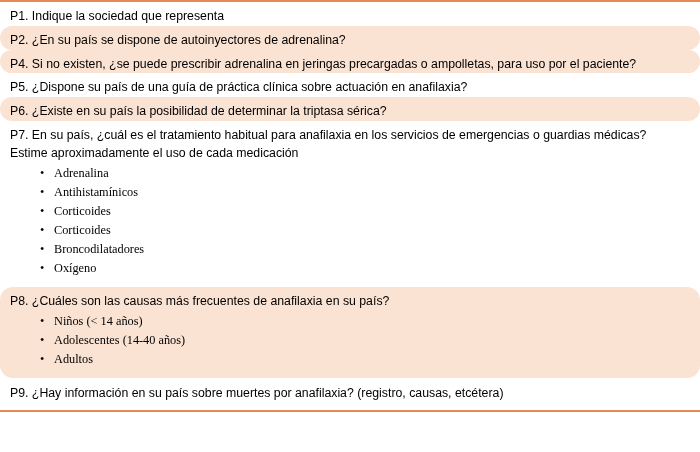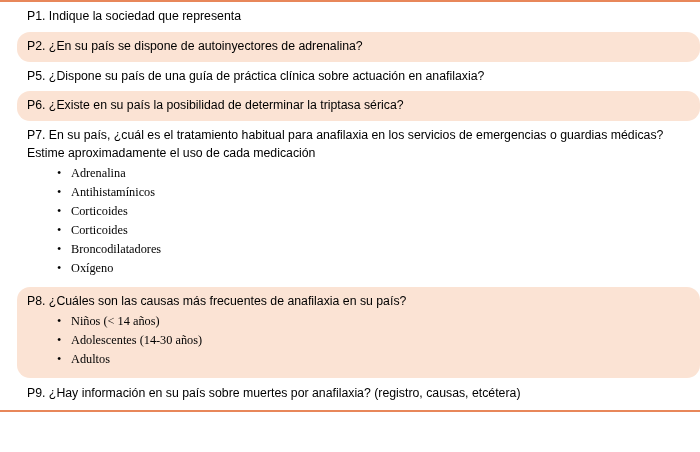--- a/index.html
+++ b/index.html
@@ -16,24 +16,23 @@
   }
   .survey-table {
     width: 700px;
     box-sizing: border-box;
     border-top: 2px solid #e8875a;
     border-bottom: 2px solid #e8875a;
     background: #ffffff;
   }
   .row {
     box-sizing: border-box;
-    padding: 6px 10px 6px 10px;
+    padding: 6px 10px 0 10px;
     font-size: 12.3px;
     line-height: 1.45;
-    margin-left: 17px;
   }
   .row.shaded {
     background: #fbe3d4;
     border-radius: 13px;
   }
   .row.plain {
     background: #ffffff;
   }
   .q-text {
     display: block;
@@ -79,20 +78,23 @@
 
   <div class="row plain">
     <span class="q-text">P1. Indique la sociedad que representa</span>
   </div>
 
   <div class="row shaded">
     <span class="q-text">P2. ¿En su país se dispone de autoinyectores de adrenalina?</span>
   </div>
 
 
+  <div class="row shaded">
+    <span class="q-text">P4. Si no existen, ¿se puede prescribir adrenalina en jeringas precargadas o ampolletas, para uso por el paciente?</span>
+  </div>
 
   <div class="row plain">
     <span class="q-text">P5. ¿Dispone su país de una guía de práctica clínica sobre actuación en anafilaxia?</span>
   </div>
 
   <div class="row shaded">
     <span class="q-text">P6. ¿Existe en su país la posibilidad de determinar la triptasa sérica?</span>
   </div>
 
   <div class="row plain row-p7">
@@ -105,21 +107,21 @@
       <li>Corticoides</li>
       <li>Broncodilatadores</li>
       <li>Oxígeno</li>
     </ul>
   </div>
 
   <div class="row shaded row-p8">
     <span class="q-text">P8. ¿Cuáles son las causas más frecuentes de anafilaxia en su país?</span>
     <ul class="bullets">
       <li>Niños (&lt; 14 años)</li>
-      <li>Adolescentes (14-30 años)</li>
+      <li>Adolescentes (14-40 años)</li>
       <li>Adultos</li>
     </ul>
   </div>
 
   <div class="row plain row-p9">
     <span class="q-text">P9. ¿Hay información en su país sobre muertes por anafilaxia? (registro, causas, etcétera)</span>
   </div>
 
 </div>
 

